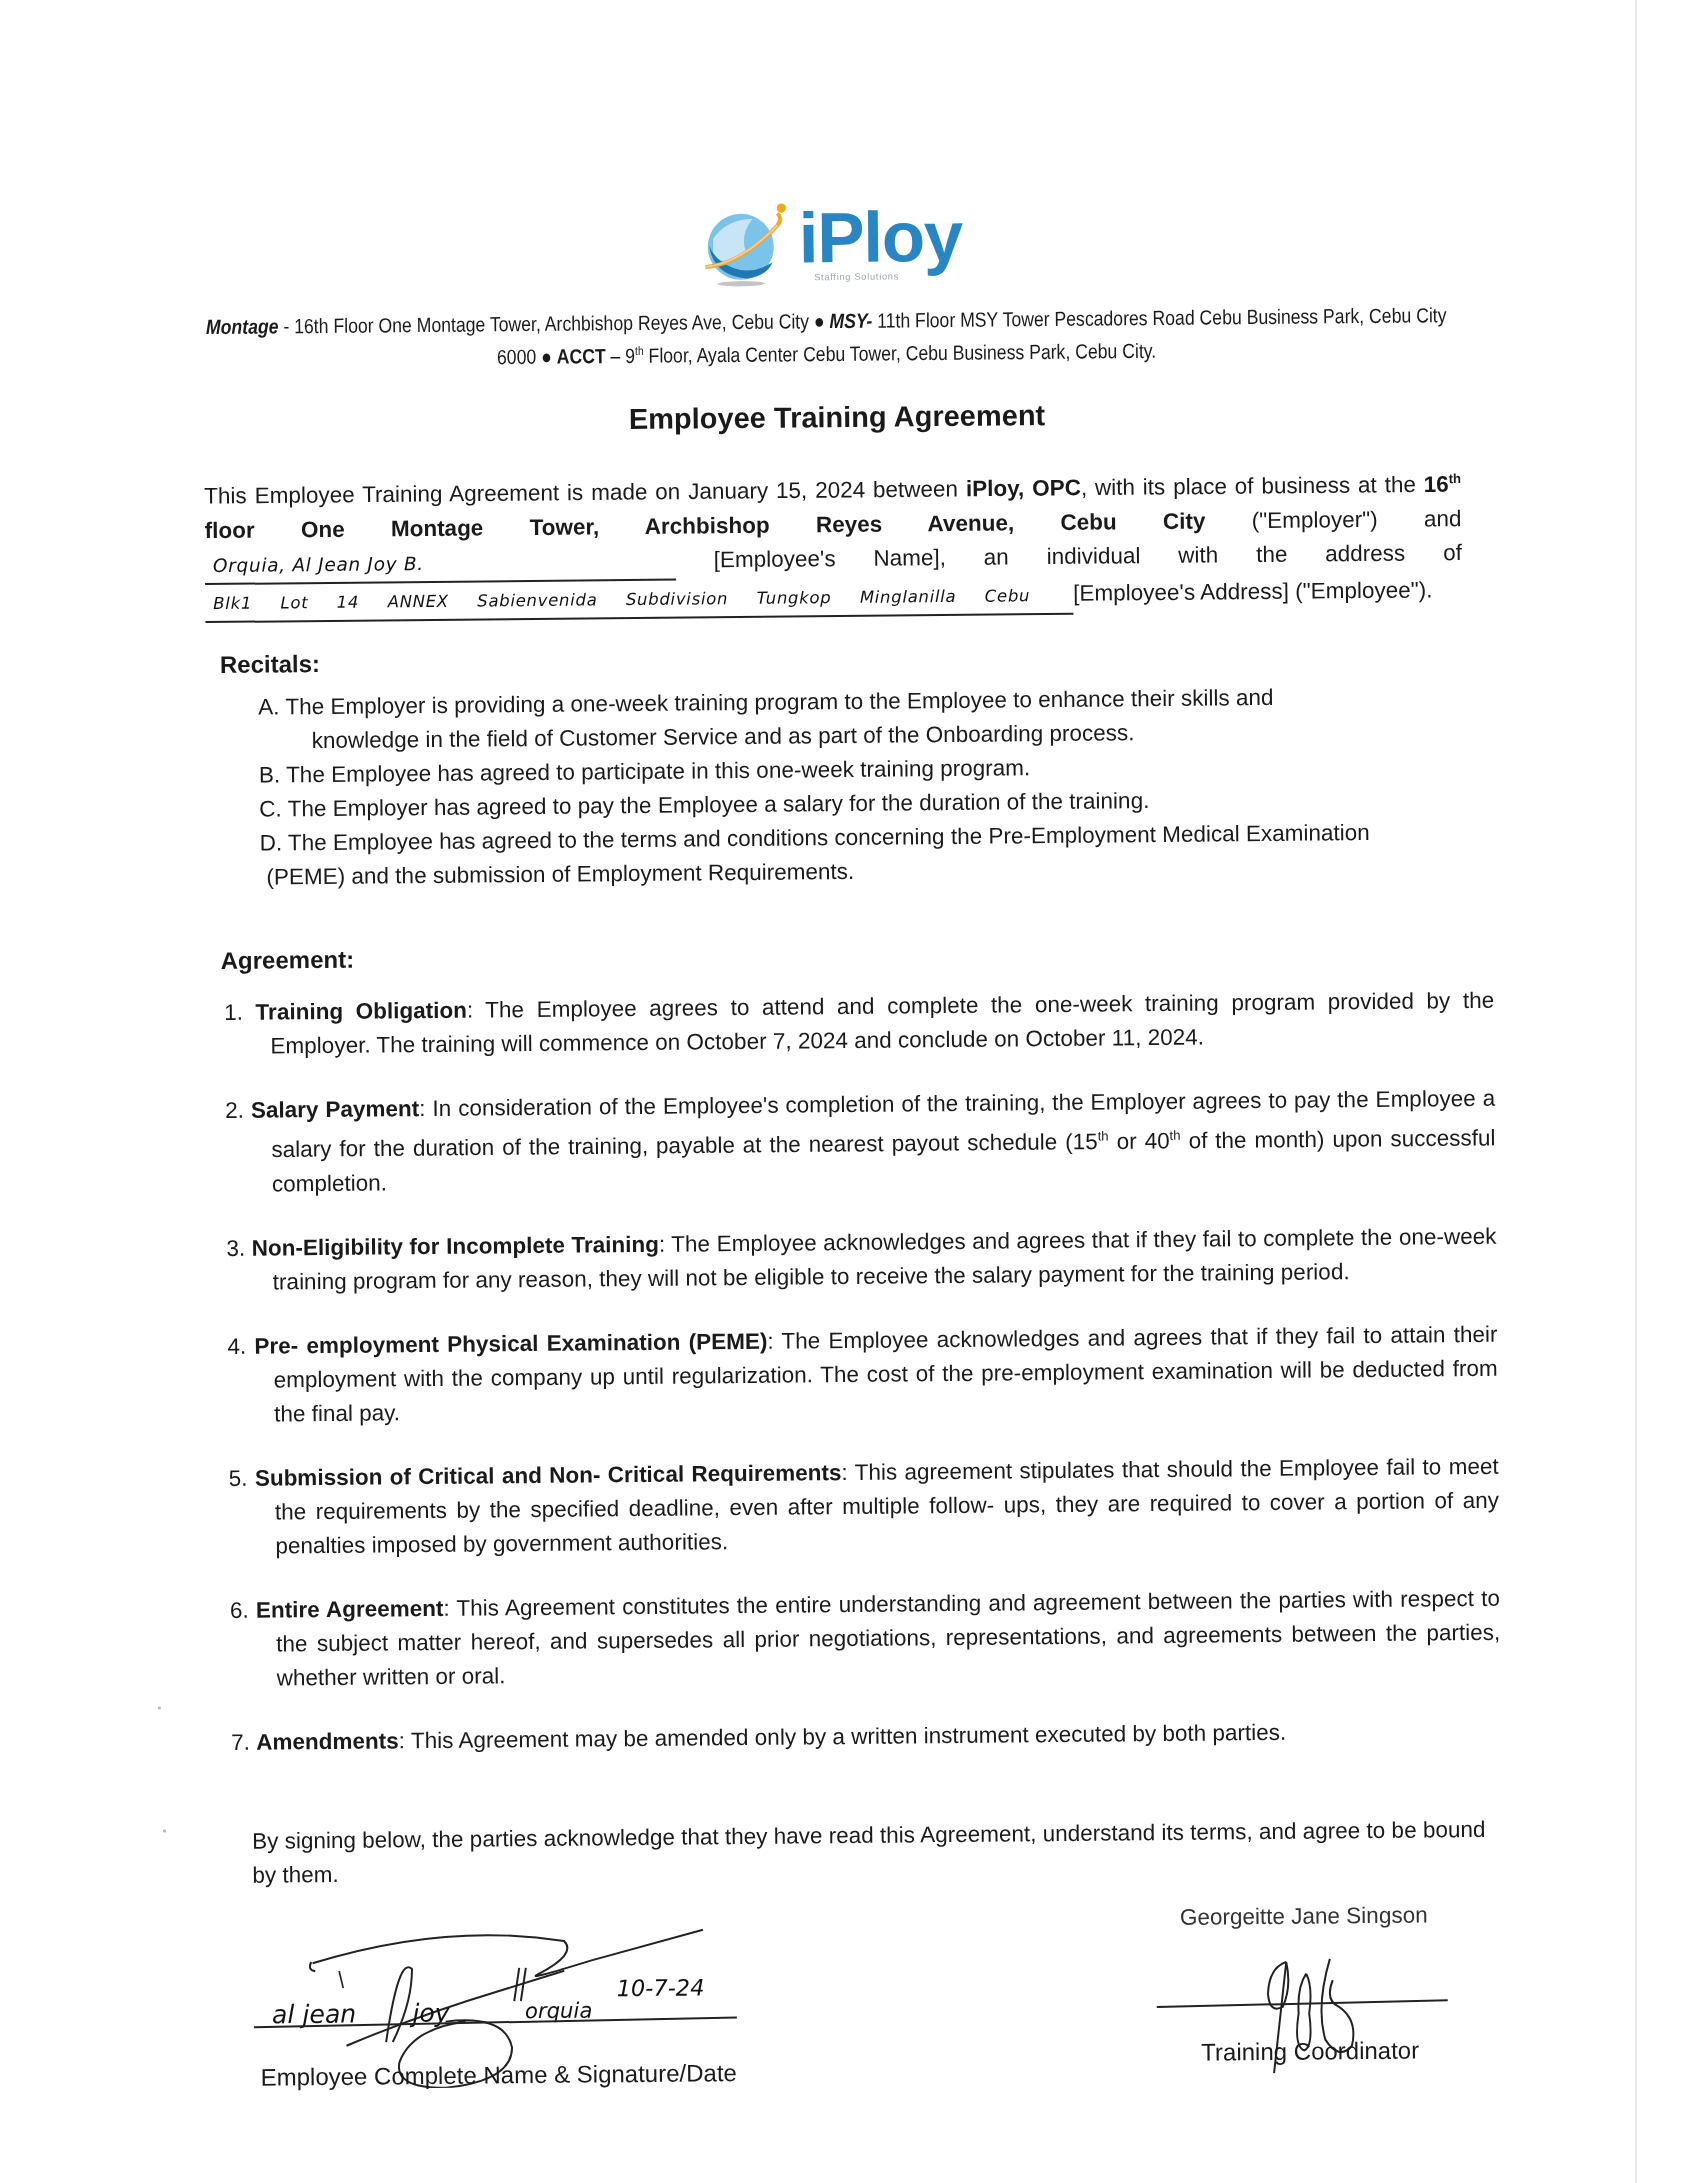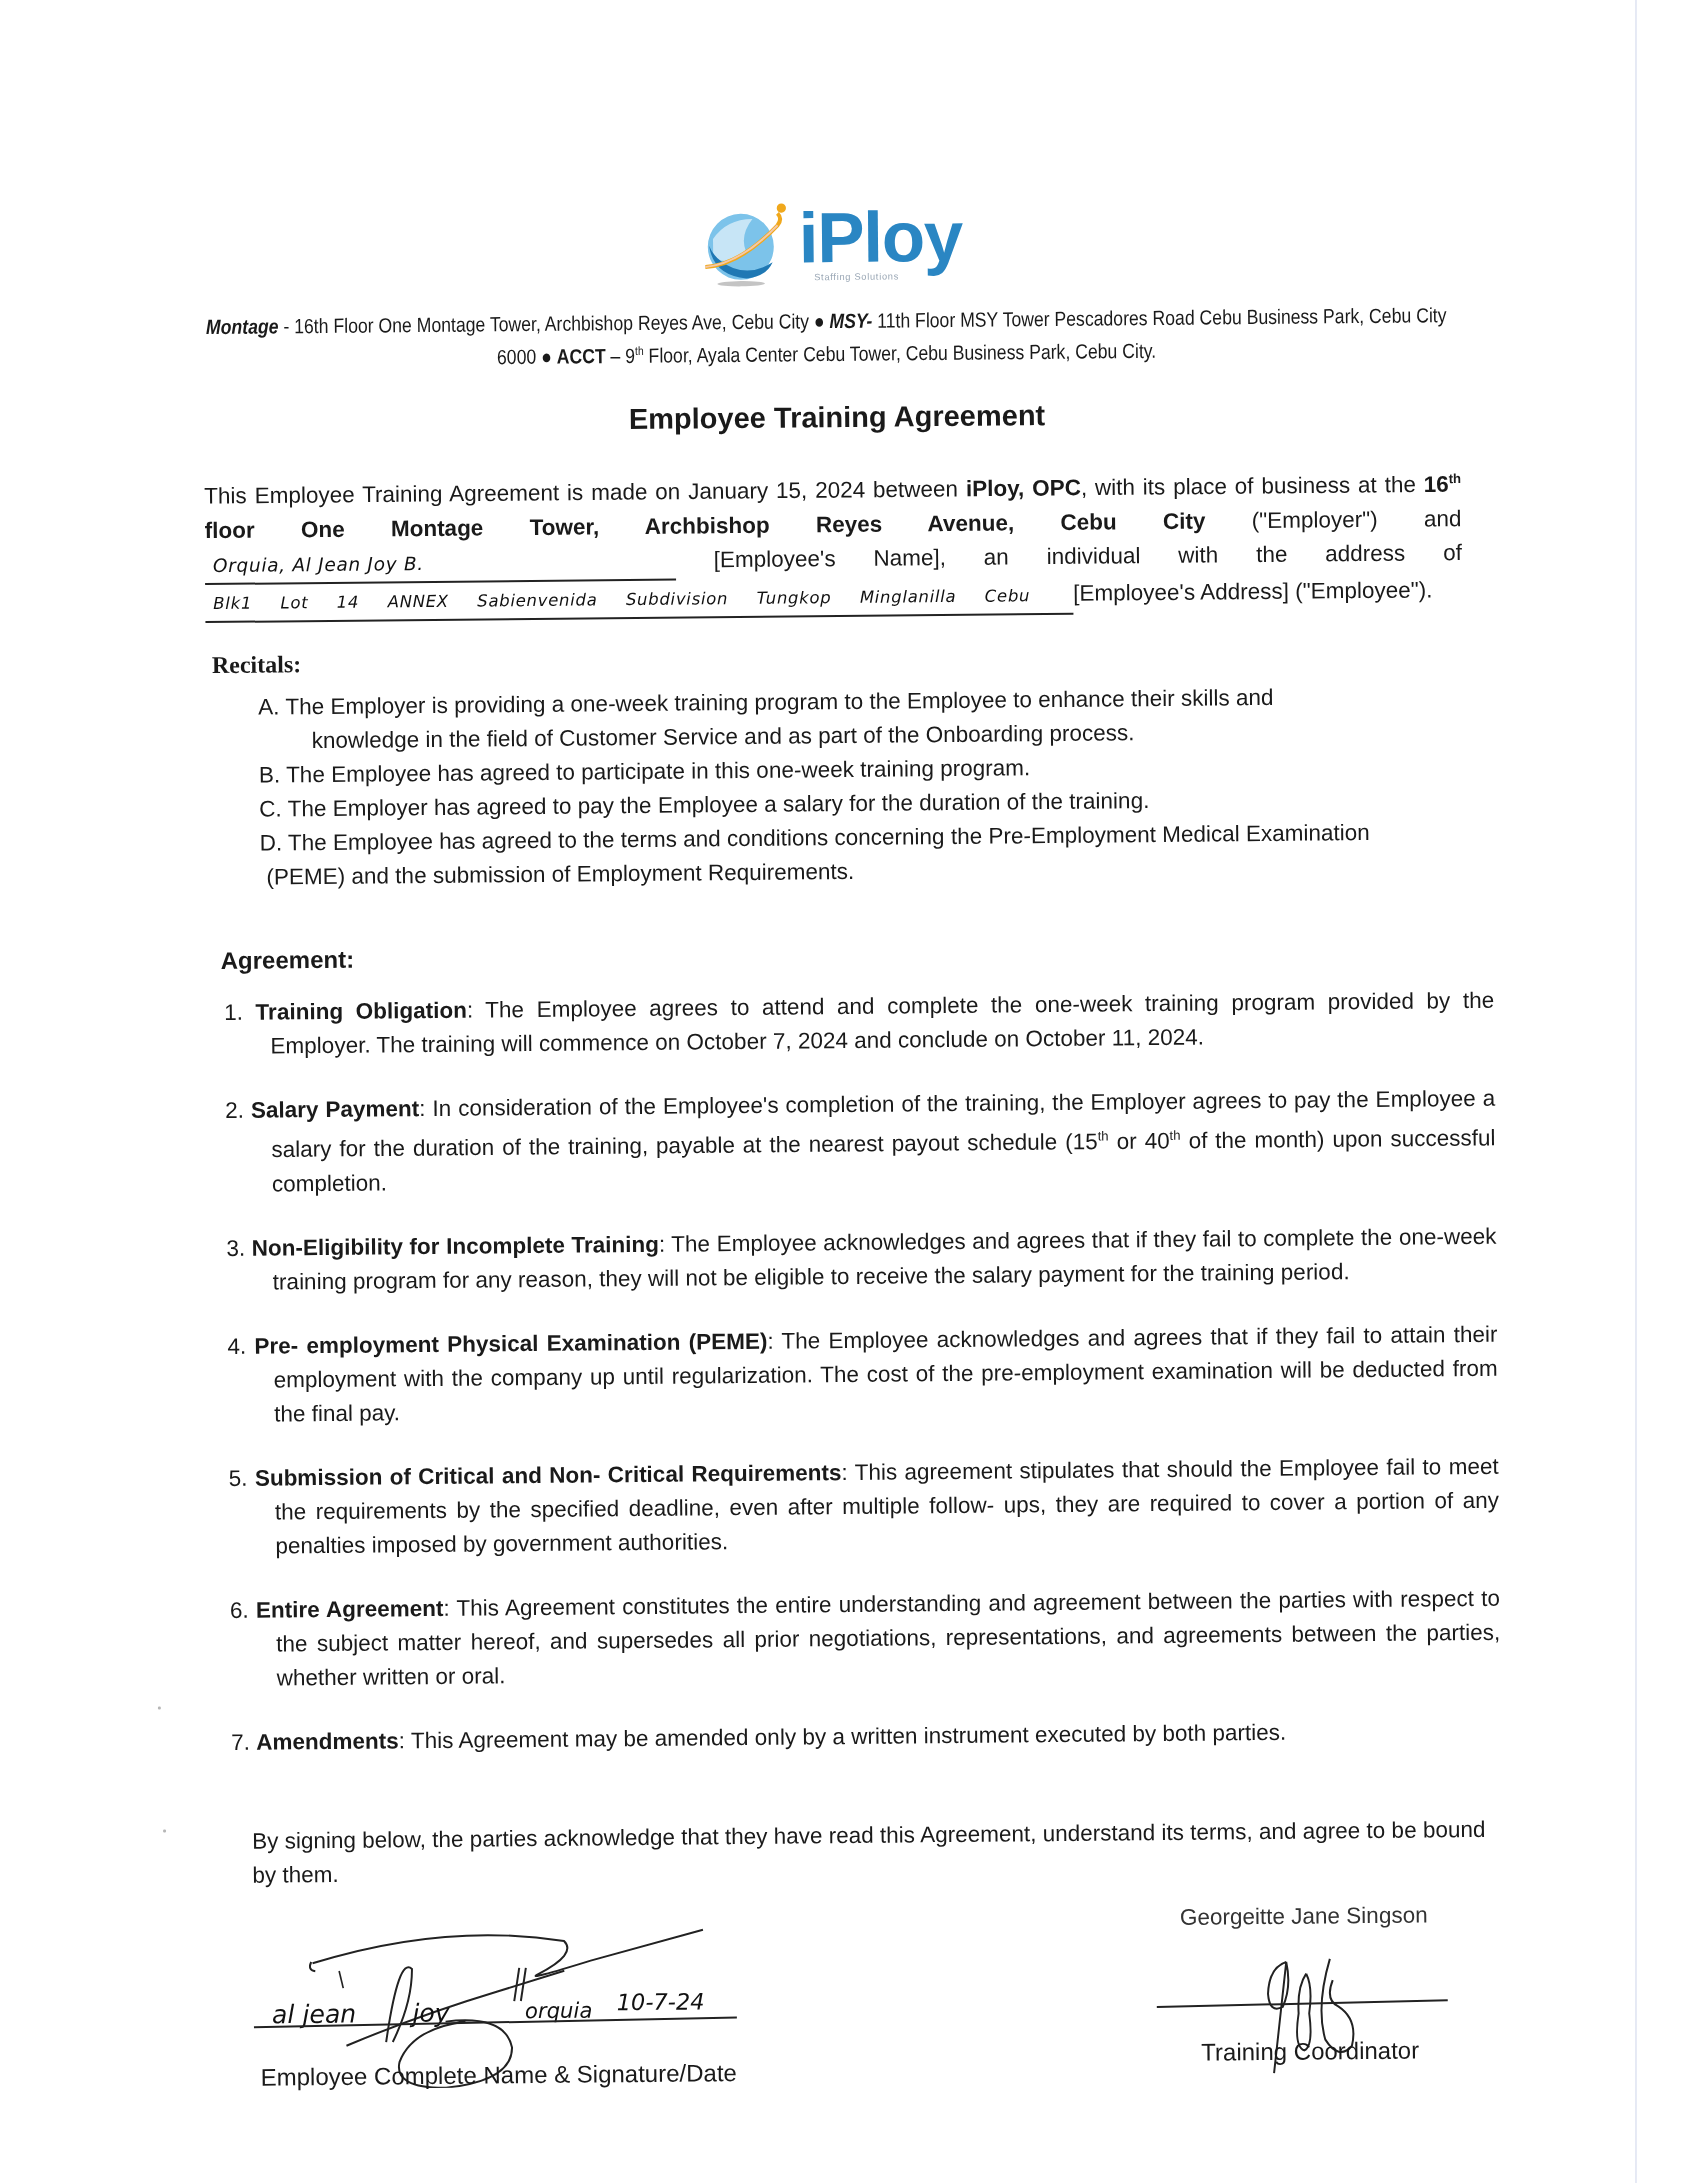--- a/index.html
+++ b/index.html
@@ -25,40 +25,40 @@
 
   .body-text { font-family: "Liberation Sans", sans-serif; font-size: 22.5px; line-height: 34px; }
   .intro { position: absolute; left: 210px; top: 468px; width: 1257px; text-align: justify; }
   .intro b { font-weight: bold; }
   .intro sup { font-size: 13.2px; }
   .fill { display: inline-block; border-bottom: 2px solid #222; font-family: "DejaVu Sans", sans-serif; font-style: italic; font-size: 18.5px; color: #111; padding-left: 8px; letter-spacing: 0.7px; vertical-align: baseline; }
   .fill-name { width: 463px; }
   .fill-addr { width: 860px; font-size: 16.5px; word-spacing: 22.5px; }
 
   .section-head { position: absolute; font-weight: bold; font-size: 24px; }
-  .recitals-head { left: 216px; top: 642px; font-family: Liberation Serif, serif; }
+  .recitals-head { left: 224px; top: 642px; }
   .agreement-head { left: 222px; top: 938px; }
 
   .recitals { position: absolute; left: 262px; top: 685px; width: 1211px; }
   .recital { margin: 0; }
   .recital .cont { padding-left: 53px; display: block; }
   .recital.d .cont { padding-left: 6.6px; }
 
   .clauses { position: absolute; left: 225px; top: 990px; width: 1270px; }
   .clause { margin: 0 0 30px 0; text-align: justify; padding-left: 46px; text-indent: -46px; }
   .clause b { font-weight: bold; }
   .clause sup { font-size: 13.2px; }
 
   .closing { position: absolute; left: 245px; top: 1819px; width: 1250px; }
 
   
   .emp-sign { position: absolute; left: 238px; top: 1925px; width: 543px; height: 159px; }
   .emp-line { position: absolute; left: 6.6px; top: 93px; width: 483px; height: 2px; background: #222; transform: rotate(-0.6deg); }
   .emp-sig-svg { position: absolute; left: 0; top: 0; }
-  .emp-date { position: absolute; left: 370px; top: 48px; font-family: "DejaVu Sans", sans-serif; font-style: italic; font-size: 22.5px; color: #111; margin-top: 14px; }
+  .emp-date { position: absolute; left: 370px; top: 48px; font-family: "DejaVu Sans", sans-serif; font-style: italic; font-size: 22.5px; color: #111; }
   .emp-caption { position: absolute; left: 13.2px; top: 130px; font-size: 24px; }
 
   .coord-sign { position: absolute; left: 1131px; top: 1892px; width: 344px; height: 172px; }
   .coord-name { position: absolute; left: 41px; top: 12px; font-size: 22.5px; color: #333; }
   .coord-line { position: absolute; left: 16.5px; top: 115px; width: 291px; height: 2px; background: #222; transform: rotate(-0.8deg); }
   .coord-caption { position: absolute; left: 61px; top: 147px; font-size: 24px; }
   .coord-sig-svg { position: absolute; left: 0; top: 0; }
 
   .speck { position: absolute; width: 2.6px; height: 2.6px; background: #b6b6b6; border-radius: 50%; }
 </style>

